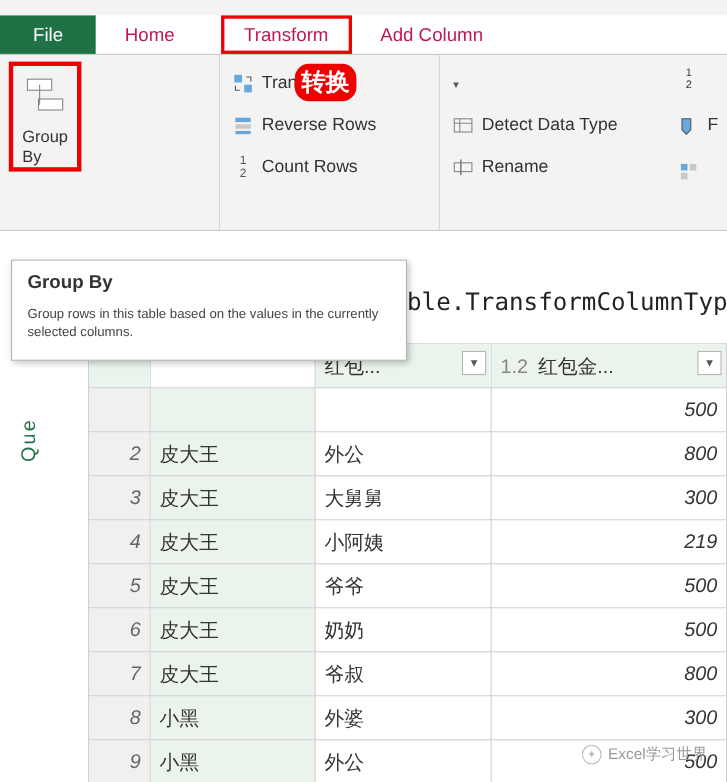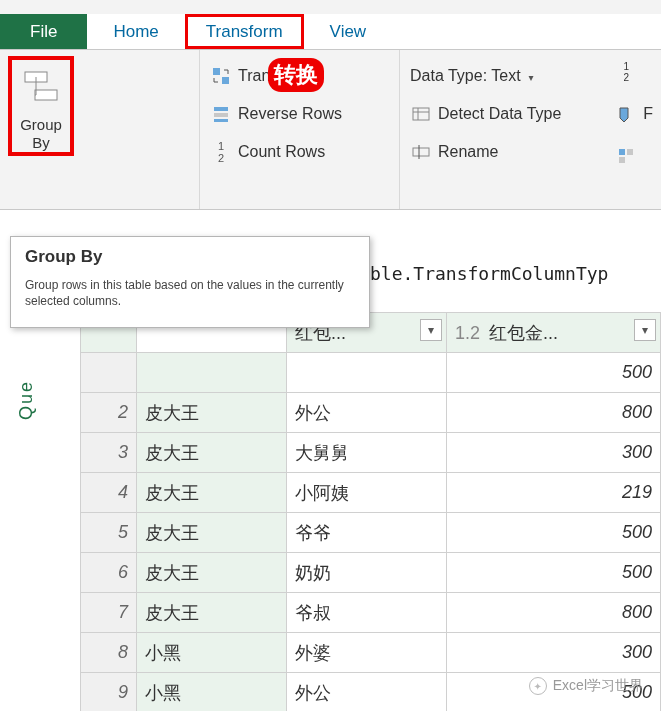--- a/index.html
+++ b/index.html
@@ -3,45 +3,45 @@
 <meta charset="utf-8">
 <style>
   * { box-sizing: border-box; margin: 0; padding: 0; font-family: "Segoe UI", Arial, sans-serif; }
   body { width: 661px; height: 711px; background: #fff; overflow: hidden; position: relative; font-size: 15px; color: #333; }
 
   
   .top-sliver { height: 14px; background: #f3f3f3; border-bottom: none; }
 
   
   .ribbon-tabs { display: flex; height: 36px; border-bottom: 1px solid #c8c8c8; align-items: stretch; }
-  .ribbon-tab { padding: 6px 26px; font-size: 17px; color: #0369a1; display: flex; align-items: center; cursor: pointer; }
+  .ribbon-tab { padding: 6px 26px; font-size: 17px; color: #be185d; display: flex; align-items: center; cursor: pointer; }
   .ribbon-tab.file { background: #1f7246; color: #fff; padding: 6px 30px; }
-  .ribbon-tab.selected { border: 3px solid #e00; padding: 4px 18px; }
+  .ribbon-tab.selected { border: 3px solid #e00; padding: 4px 18px; margin-left: 16px; }
   
   
   .ribbon { display: flex; height: 160px; background: #f3f3f3; border-bottom: 1px solid #c8c8c8; position: relative; }
   .ribbon-group { border-right: 1px solid #d8d8d8; padding: 4px 6px 2px 6px; display: flex; flex-direction: column; justify-content: space-between; }
   .ribbon-group-row { display: flex; }
-  .big-btn { display: flex; flex-direction: column; align-items: center; font-size: 15px; padding: 4px 6px 0 6px; text-align: center; line-height: 1.2; cursor: pointer; }
+  .big-btn { display: flex; flex-direction: column; align-items: center; font-size: 15px; padding: 4px 6px 0 6px; line-height: 1.2; cursor: pointer; }
   .big-btn .ico { width: 46px; height: 46px; margin-bottom: 6px; display:flex; align-items:center; justify-content:center; }
   .small-btn { display: flex; align-items: center; font-size: 16px; padding: 2px 4px; cursor: pointer; gap: 6px; height: 32px;}
   .small-btn .ico { width: 22px; height: 22px; display:flex; align-items:center; justify-content:center; }
   .group-label-row { display:flex; align-items:center; gap:8px; font-size:15px; color:#555; padding: 2px 0 0 6px;}
   .red-box { border: 4px solid #e00; }
   .red-label { position: absolute; background: #e00; color: #fff; font-size: 22px; font-weight: bold; padding: 2px 6px; z-index: 5; border-radius: 13px; }
   .label-zhuanhuan { top: 58px; left: 268px; }
   .dd-arrow::after { content:"▾"; font-size:10px; color:#555; margin-left:2px;}
 
   
   .tooltip { position: absolute; top: 236px; left: 10px; width: 360px; background: #fff; border: 1px solid #b5b5b5; box-shadow: 2px 2px 6px rgba(0,0,0,0.25); z-index: 20; padding: 10px 14px 18px 14px; }
   .tooltip-title { font-weight: bold; font-size: 17px; margin-bottom: 10px; }
   .tooltip-body { font-size: 12px; line-height: 1.35; color: #444; }
 
   
-  .formula-area { position: absolute; top: 263px; left: 370px; right: 0; height: 30px; font-family: Consolas, monospace; font-size: 18px; color: #222; white-space: nowrap; overflow: hidden; }
+  .formula-area { position: absolute; top: 263px; left: 370px; right: 0; height: 30px; font-family: Consolas, monospace; font-size: 22px; color: #222; white-space: nowrap; overflow: hidden; }
 
   
   .que-side { position: absolute; left: 16px; top: 380px; writing-mode: vertical-rl; transform: rotate(180deg); font-size: 18px; color: #1f7246; letter-spacing: 2px;}
 
   
   .data-area { position: absolute; top: 312px; left: 80px; right: 0; bottom: 0; }
   .grid { border-collapse: collapse; width: 100%; table-layout: fixed; }
   .grid th, .grid td { border: 1px solid #d0d0d0; padding: 6px 8px; font-size: 18px; height: 40px; overflow: hidden; white-space: nowrap; }
   .grid th { background: #eaf3ec; font-weight: normal; position: relative; text-align: left;}
   .grid th .dd { position:absolute; right:4px; top:6px; width:22px; height:22px; border:1px solid #b5b5b5; background:#fff; font-size:12px; line-height:20px; text-align:center; color:#555;}
@@ -58,21 +58,21 @@
 </style>
 </head>
 <body>
 
 <div class="top-sliver"></div>
 
 <div class="ribbon-tabs">
   <div class="ribbon-tab file">File</div>
   <div class="ribbon-tab">Home</div>
   <div class="ribbon-tab selected">Transform</div>
-  <div class="ribbon-tab">View</div>
+  <div class="ribbon-tab">Add Column</div>
 </div>
 
 <div class="red-label label-zhuanhuan">转换</div>
 
 <div class="ribbon">
   <div class="ribbon-group" style="width:200px;">
     <div class="ribbon-group-row">
       <div class="big-btn red-box" style="margin:2px;">
         <div class="ico">
           <svg width="40" height="38">
@@ -114,21 +114,20 @@
         <span class="ico" style="font-size:11px;color:#555;">1<br>2</span>
         <span>Count Rows</span>
       </div>
     </div>
     <div></div>
   </div>
 
   <div class="ribbon-group" style="flex:1;border-right:none;">
     <div style="display:flex;flex-direction:column;gap:6px;padding-top:6px;">
       <div class="small-btn">
-        <span>Data Type: Text</span>
         <span class="dd-arrow"></span>
       </div>
       <div class="small-btn">
         <span class="ico">
           <svg width="20" height="20">
               <rect x="2" y="4" width="16" height="12" fill="none" stroke="#888"></rect>
               <line x1="2" y1="8" x2="18" y2="8" stroke="#888"></line>
               <line x1="7" y1="4" x2="7" y2="16" stroke="#888"></line>
             </svg>
         </span>

